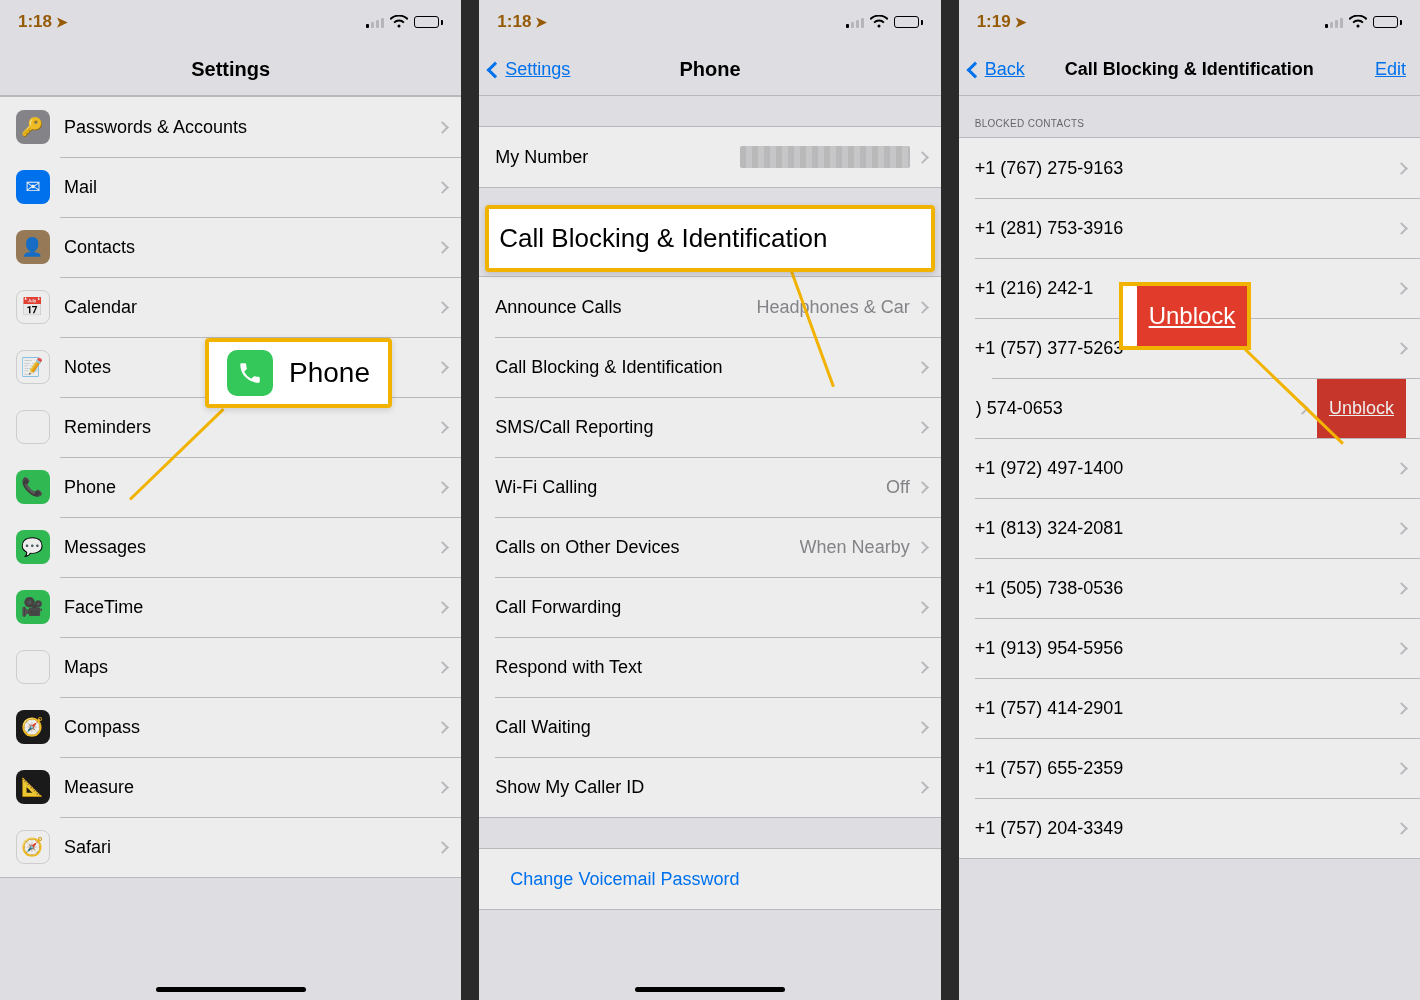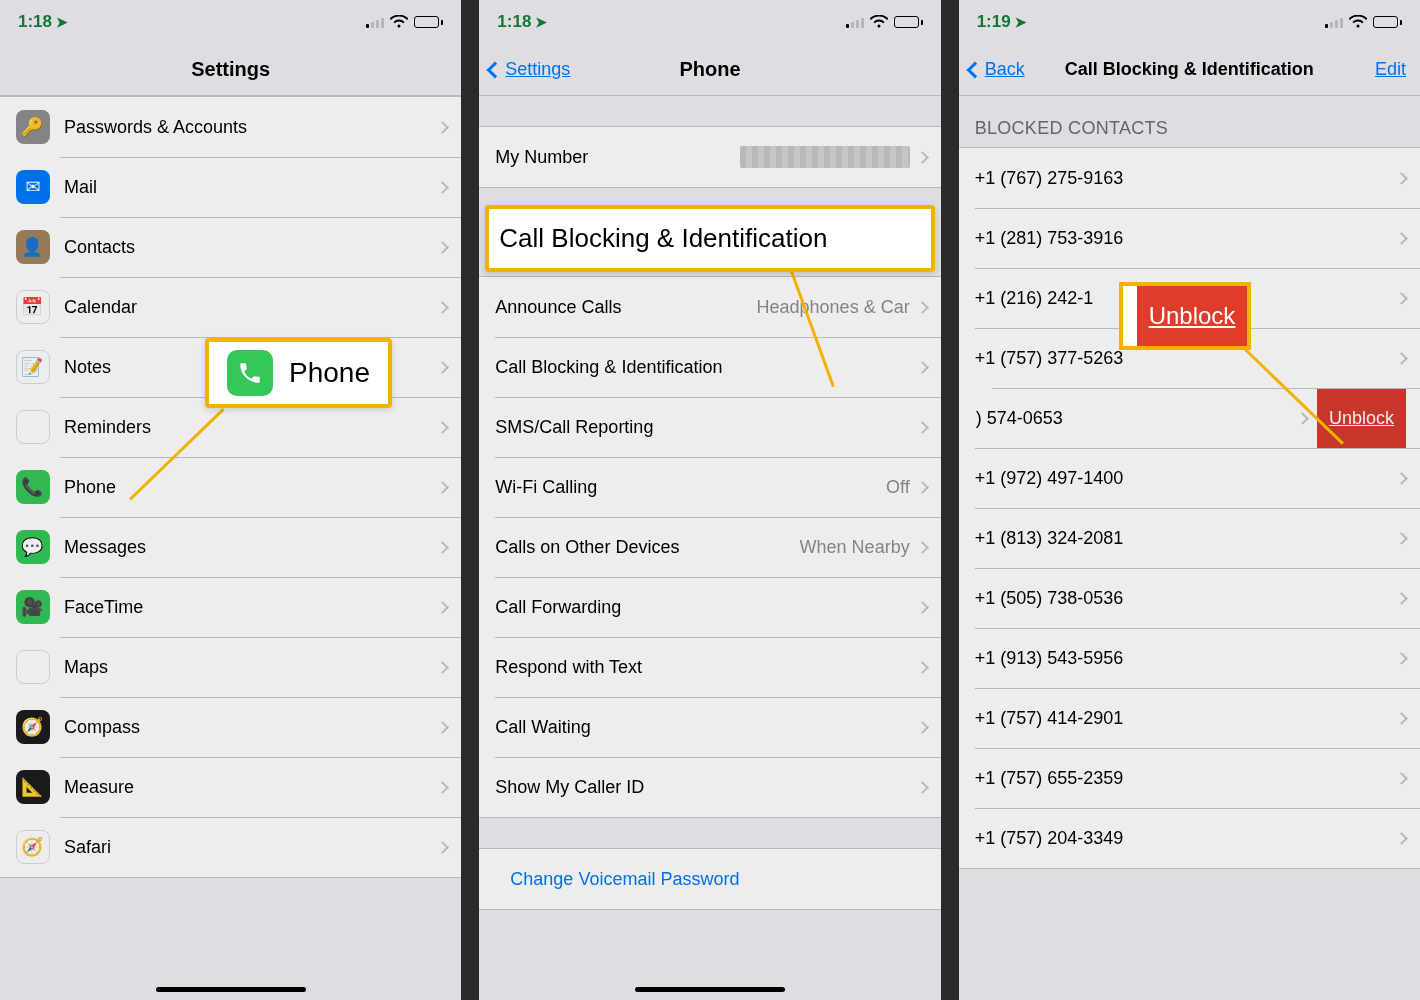--- a/index.html
+++ b/index.html
@@ -31,21 +31,21 @@
   }
   
   .status-bar {
     height: 44px;
     display: flex;
     align-items: center;
     justify-content: space-between;
     padding: 0 18px;
     font-size: 17px;
     font-weight: 600;
-    color: #15803d;
+    color: #a16207;
   }
   .status-left { display: flex; align-items: center; gap: 4px;}
   .status-right { display: flex; align-items: center; gap: 6px;}
   .loc-arrow { font-size: 14px; display:inline-block; transform: rotate(0deg);}
   .signal { display:flex; align-items:flex-end; gap:2px; height:12px;}
   .signal .bar { width:3px; background:#c4c4c6; border-radius:1px;}
   .signal .bar.on { background:#000;}
   .signal .b1{height:4px}.signal .b2{height:6px}.signal .b3{height:8px}.signal .b4{height:10px}
   .wifi-ico { font-size:15px; color:#000; }
   .battery { display:flex; align-items:center; gap:2px;}
@@ -72,21 +72,21 @@
   .nav-right { right:14px; }
   .nav-back-label { text-decoration: underline; }
   .chev-left {
     display:inline-block; width:12px; height:12px;
     border-left:3px solid #007aff; border-bottom:3px solid #007aff;
     transform: rotate(45deg); margin-right:4px;
   }
   
   .scroll { flex:1; overflow:hidden; }
   .section-header {
-    font-size:18px; color:#6d6d72;
+    font-size:10px; color:#6d6d72;
     padding: 22px 16px 8px;
     text-transform: uppercase;
     letter-spacing: 0.3px;
   }
   .group {
     background:#fff;
     border-top:0.5px solid #c8c7cc;
     border-bottom:0.5px solid #c8c7cc;
   }
   .row {
@@ -450,21 +450,21 @@
         </div>
         <div class="row">
           <span class="label">+1 (813) 324-2081</span>
           <span class="chev"></span>
         </div>
         <div class="row">
           <span class="label">+1 (505) 738-0536</span>
           <span class="chev"></span>
         </div>
         <div class="row">
-          <span class="label">+1 (913) 543-5956</span>
+          <span class="label">+1 (913) 954-5956</span>
           <span class="chev"></span>
         </div>
         <div class="row">
           <span class="label">+1 (757) 414-2901</span>
           <span class="chev"></span>
         </div>
         <div class="row">
           <span class="label">+1 (757) 655-2359</span>
           <span class="chev"></span>
         </div>

